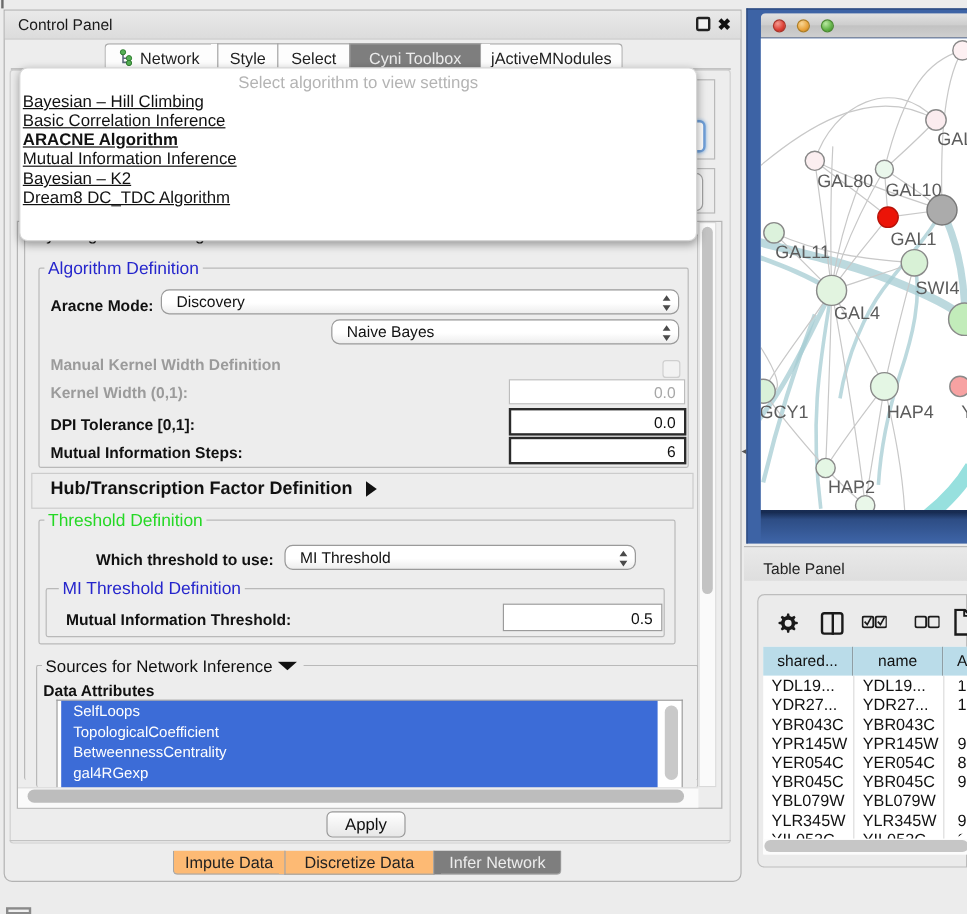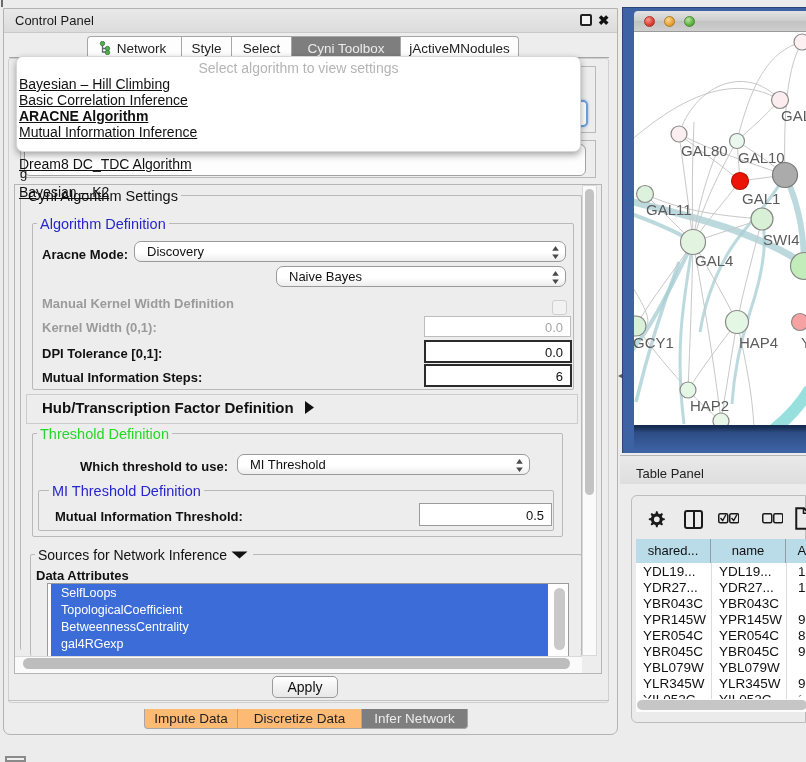--- a/index.html
+++ b/index.html
@@ -33,21 +33,21 @@
 .combo { position:absolute; height:21px; background:linear-gradient(#ffffff 55%,#ededed);
   border:1px solid #9a9a9a; border-radius:7px; font-size:13px; color:#111;
   line-height:19px; padding-left:12px; }
 .combo .ar { position:absolute; right:5px; top:2.5px; width:9px; height:15px; }
 
 
 .tin { position:absolute; height:21px; background:#fff; font-size:13px; color:#111;
   text-align:right; padding:3px 7px 0 0; }
 
 
-#popup { left:16px; top:56px; width:565px; height:96px; background:#ffffff;
+#popup { left:16px; top:56px; width:565px; height:145px; background:#ffffff;
   border:1px solid #d6d6d6; border-radius:7px; box-shadow:0 3px 7px rgba(0,0,0,0.35); }
 #popup .hint { position:absolute; left:0; top:3px; width:100%; text-align:center;
   font-size:14px; color:#b4b4b4; }
 #popup .it { position:absolute; left:2px; font-size:14px; color:#111; white-space:nowrap;text-decoration:underline; }
 
 
 .sbv-track { position:absolute; background:#fafafa; border:1px solid #d9d9d9; }
 .sb-thumb { position:absolute; background:#c3c3c3; border-radius:6px; }
 
 
@@ -190,21 +190,21 @@
   <div class="sb-thumb" style="left:554px;top:588px;width:11px;height:62px;background:#c9c9c9;"></div>
 
   <div class="abs" style="left:20px;top:166px;font-size:13px;color:#222;">g</div>
 
   <div class="abs" id="popup">
     <div class="hint">Select algorithm to view settings</div>
     <div class="it" style="top:19px;">Bayesian – Hill Climbing</div>
     <div class="it" style="top:35px;">Basic Correlation Inference</div>
     <div class="it" style="top:51px;font-weight:bold;">ARACNE Algorithm</div>
     <div class="it" style="top:67px;">Mutual Information Inference</div>
-    <div class="it" style="top:83px;margin-top:44px;">Bayesian – K2</div>
+    <div class="it" style="top:83px;">Bayesian – K2</div>
     <div class="it" style="top:99px;">Dream8 DC_TDC Algorithm</div>
   </div>
 
   <div class="abs" style="left:272px;top:676px;width:66px;height:22px;background:linear-gradient(#ffffff,#e7e7e7);border:1px solid #9a9a9a;border-radius:5px;text-align:center;line-height:21px;font-size:14px;color:#111;">Apply</div>
   <div class="abs" style="left:8px;top:700px;width:601px;height:1px;background:#c2c2c2;"></div>
 
   <div class="btab" style="left:144px;width:94px;border-radius:0 0 0 4px;">Impute Data</div>
   <div class="btab" style="left:237px;width:125px;">Discretize Data</div>
   <div class="btab sel" style="left:361px;width:107px;border-radius:0 0 4px 0;">Infer Network</div>
 

